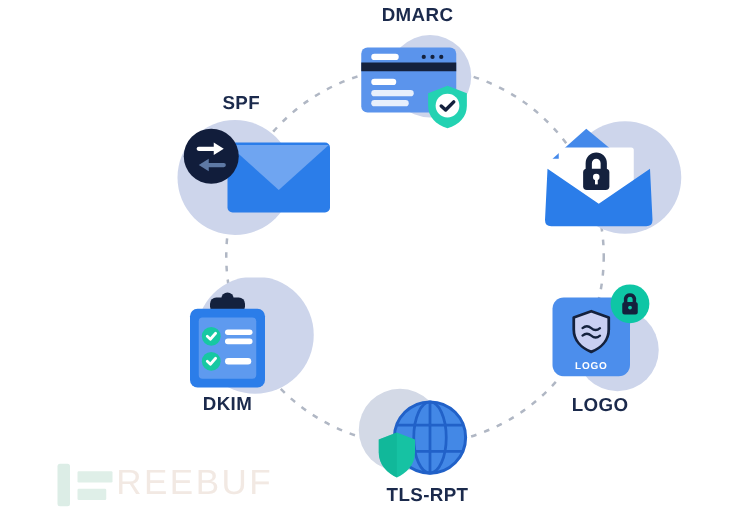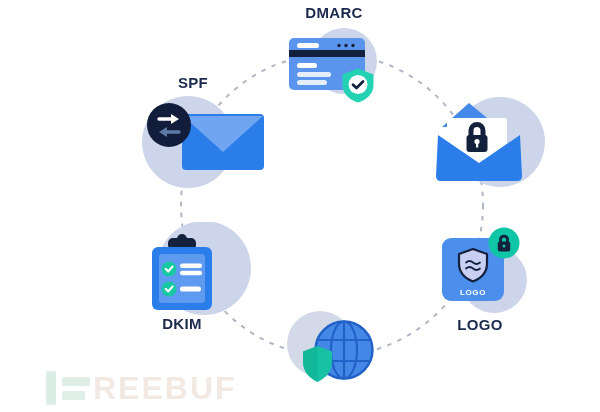--- a/index.html
+++ b/index.html
@@ -1,21 +1,21 @@
 <!DOCTYPE html>
 <html><head>
 <meta charset="utf-8">
 <style>
   html,body{margin:0;padding:0;background:#fff;}
   #stage{position:relative;width:600px;height:412px;background:#fff;overflow:hidden;
          font-family:"Liberation Sans",sans-serif;margin-left:32px;}
   .abs{position:absolute;}
   .node-label{position:absolute;transform:translateX(-50%);font-weight:700;
               font-size:15px;letter-spacing:.3px;color:#1B2A4C;white-space:nowrap;}
-  .wm-letters{position:absolute;font-weight:700;font-size:32px;letter-spacing:2px;
+  .wm-letters{position:absolute;font-weight:400;font-size:28px;letter-spacing:2px;
               color:#F2E9E3;line-height:1;}
   .wm-bar{position:absolute;border-radius:2px;background:#DCEDE6;}
   .wm-block{position:absolute;border-radius:1px;background:#DFEFE8;}
 </style>
 </head>
 <body>
 
 <div id="stage">
 
   <svg class="abs" style="left:0;top:0" width="600" height="412">
@@ -101,20 +101,21 @@
     </g>
     <text x="41" y="73" text-anchor="middle" font-size="8" font-weight="700" letter-spacing="0.6" fill="#FFFFFF">LOGO</text>
     <g>
       <circle cx="72" cy="21" r="15.5" fill="#0EC6A5"></circle>
       <path d="M68.5 20 V16.8 A3.6 3.6 0 0 1 75.5 16.8 V20" fill="none" stroke="#14213D" stroke-width="2.8"></path>
       <rect x="65.8" y="19.5" width="12.4" height="10" rx="2" fill="#14213D"></rect>
       <circle cx="72" cy="24" r="1.5" fill="#0EC6A5"></circle>
     </g>
   </svg>
 
+  <div class="node-label" style="left:310px;top:388px">TLS-RPT</div>
   <svg class="abs" style="left:248px;top:305px" width="125" height="85">
     <circle cx="40" cy="39" r="33" fill="#D3D9E6"></circle>
     <g>
       <circle cx="64" cy="45" r="28.5" fill="#4388E6" stroke="#2161C8" stroke-width="2.4"></circle>
       <line x1="64" y1="16.5" x2="64" y2="73.5" stroke="#2161C8" stroke-width="2.2"></line>
       <ellipse cx="64" cy="45" rx="13" ry="28.5" fill="none" stroke="#2161C8" stroke-width="2.2"></ellipse>
       <line x1="38" y1="35" x2="90" y2="35" stroke="#2161C8" stroke-width="2.2"></line>
       <line x1="38" y1="56" x2="90" y2="56" stroke="#2161C8" stroke-width="2.2"></line>
     </g>
     <g>

